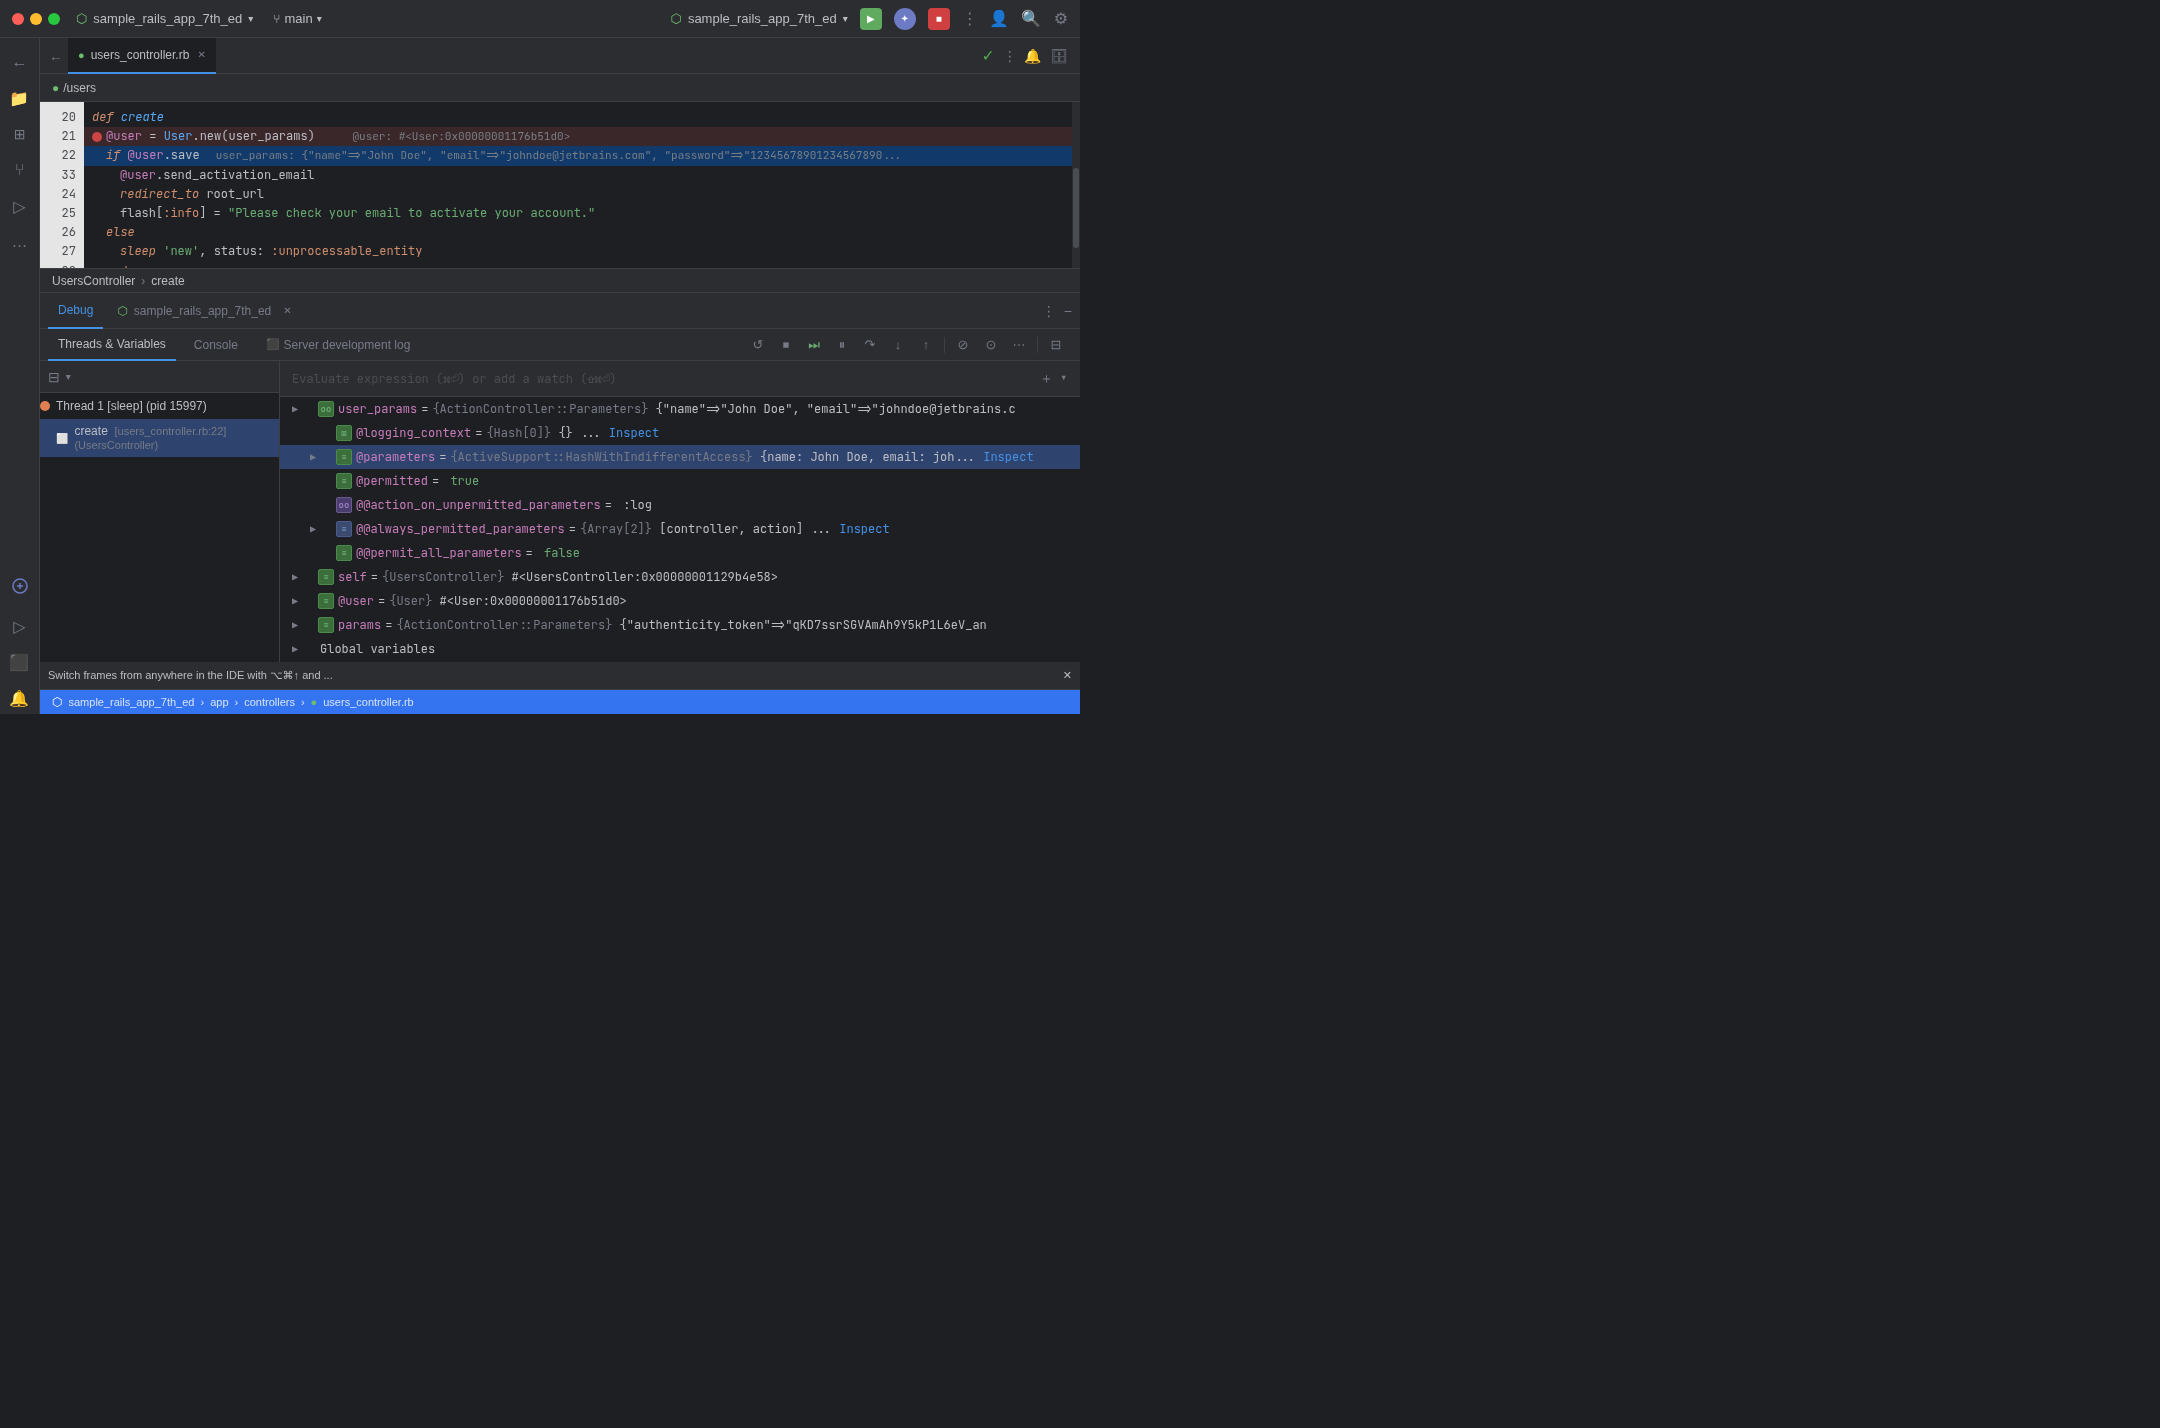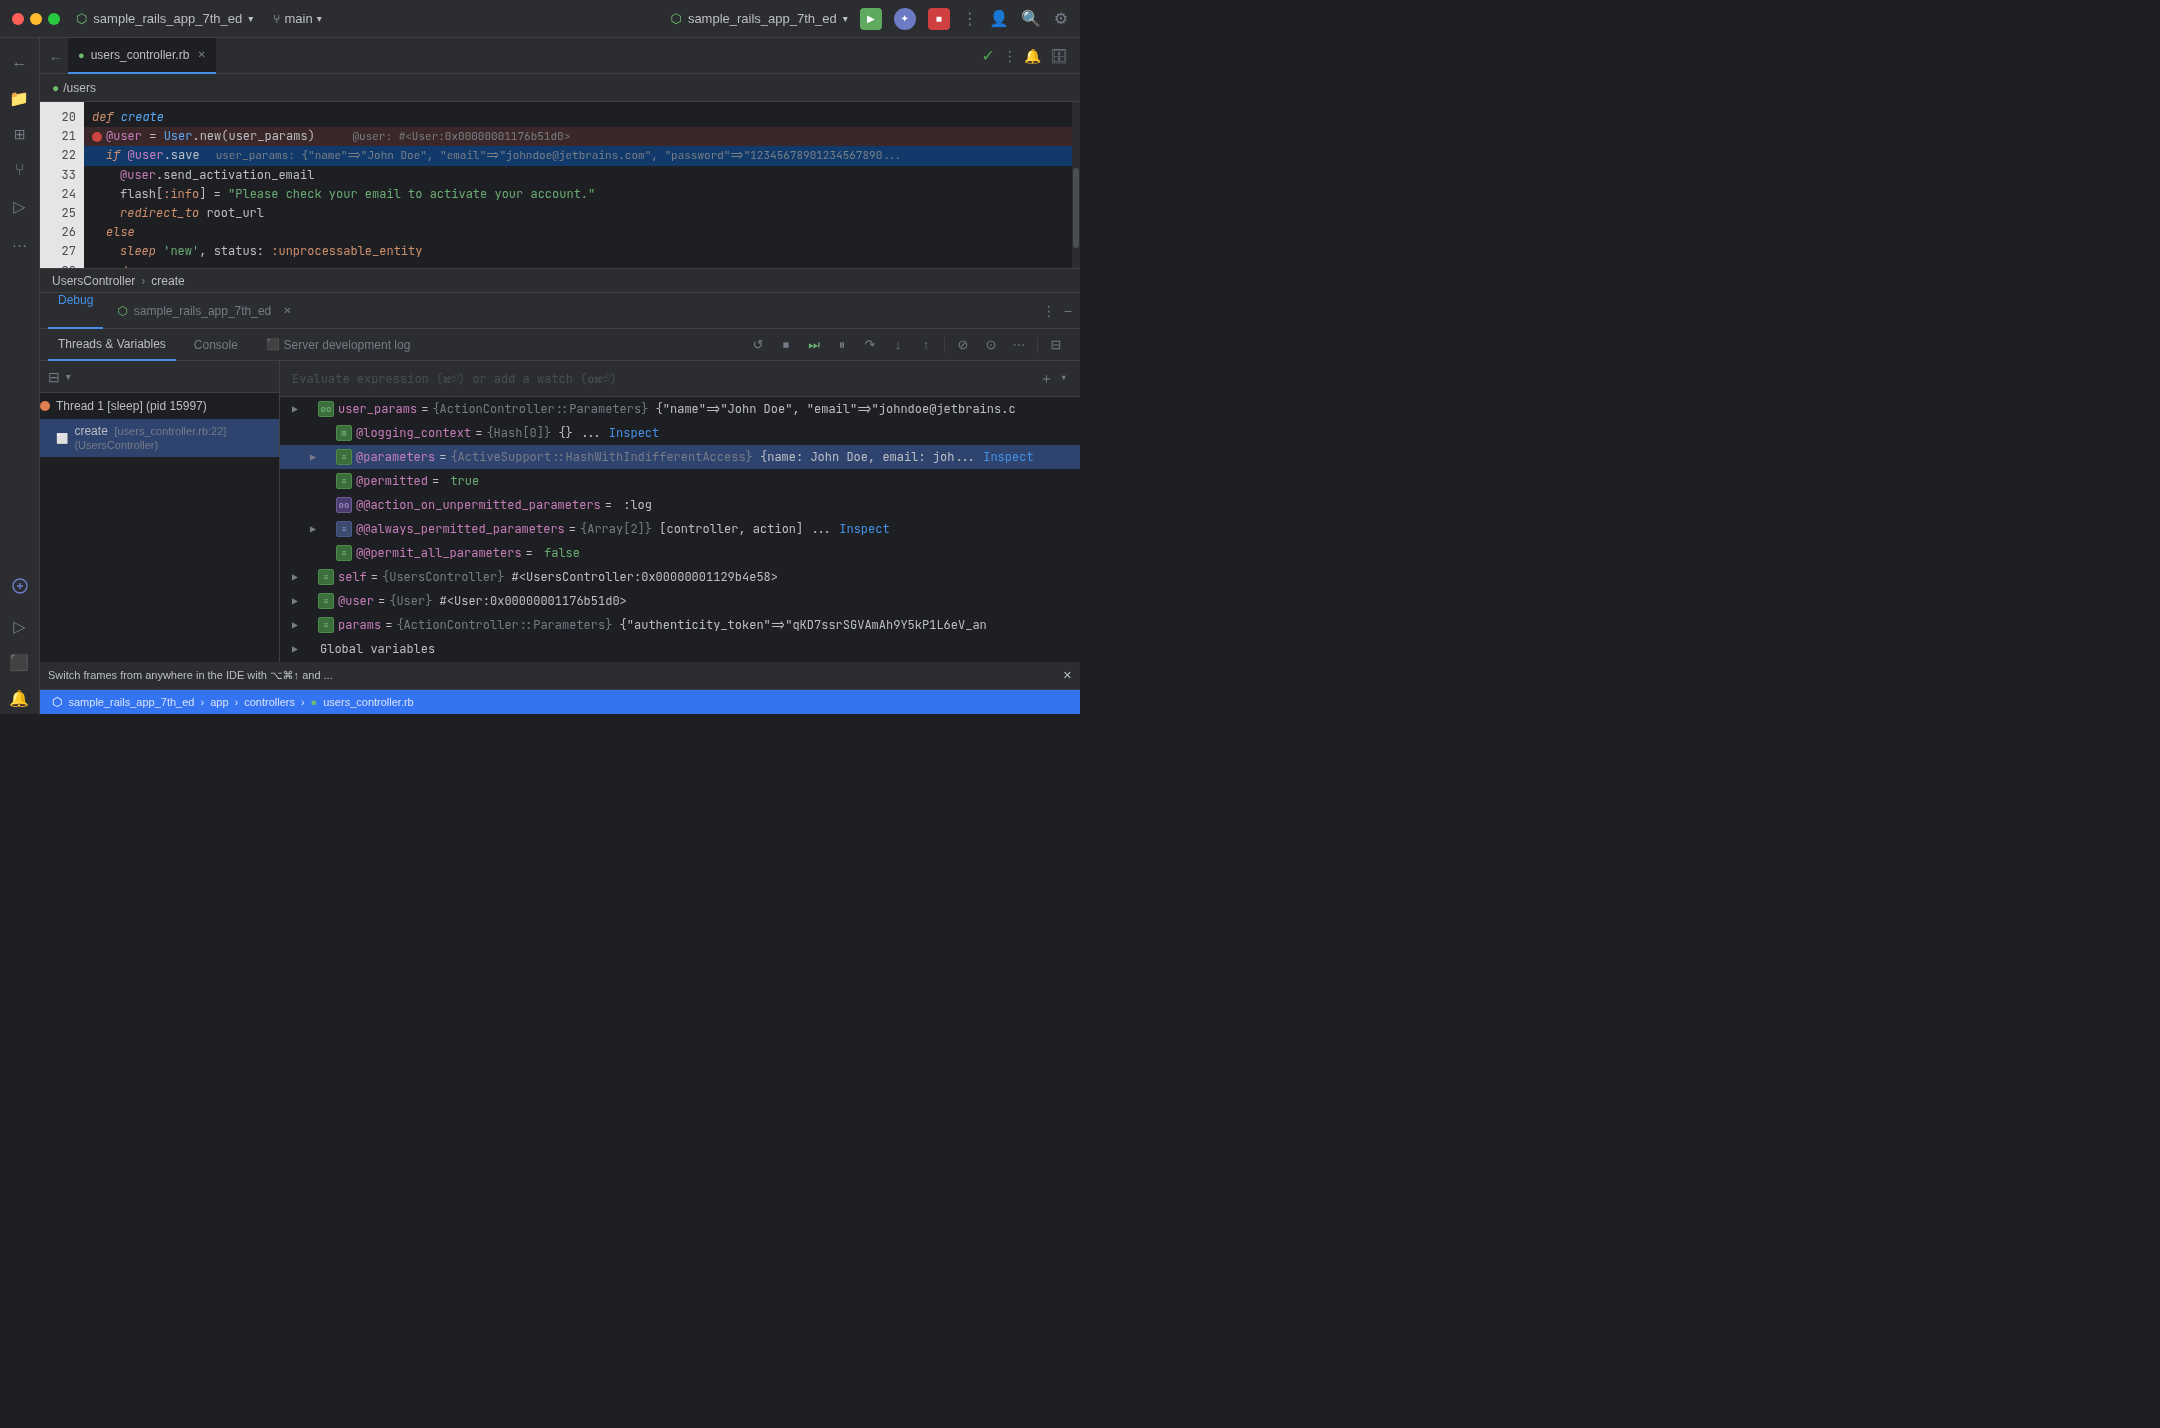--- a/index.html
+++ b/index.html
@@ -291,20 +291,21 @@
       display: flex;
       align-items: center;
       padding: 0 8px;
       border-bottom: 1px solid #3d3f42;
       gap: 4px;
     }
     .debug-tab {
       padding: 0 10px;
       height: 36px;
       display: flex;
+      align-items: center;
       color: #767b87;
       font-size: 12px;
       cursor: pointer;
     }
     .debug-tab.active {
       color: #4492e8;
       border-bottom: 2px solid #4492e8;
     }
     .debug-tab-close {
       font-size: 10px;
@@ -681,30 +682,30 @@
           </div>
 
           <div class="code-line">
             <span style="width:28px; display:inline-block;"></span>
             <span class="ivar">@user</span>
             <span>.send_activation_email</span>
           </div>
 
           <div class="code-line">
             <span style="width:28px; display:inline-block;"></span>
+            <span class="kw">redirect_to</span>
+            <span>&nbsp;root_url</span>
+          </div>
+
+          <div class="code-line">
+            <span style="width:28px; display:inline-block;"></span>
             <span>flash[</span>
             <span class="symbol">:info</span>
             <span>]&nbsp;=&nbsp;</span>
             <span class="string">"Please check your email to activate your account."</span>
-          </div>
-
-          <div class="code-line">
-            <span style="width:28px; display:inline-block;"></span>
-            <span class="kw">redirect_to</span>
-            <span>&nbsp;root_url</span>
           </div>
 
           <div class="code-line">
             <span style="width:14px; display:inline-block;"></span>
             <span class="kw">else</span>
           </div>
 
           <div class="code-line">
             <span style="width:28px; display:inline-block;"></span>
             <span class="kw">sleep</span>

